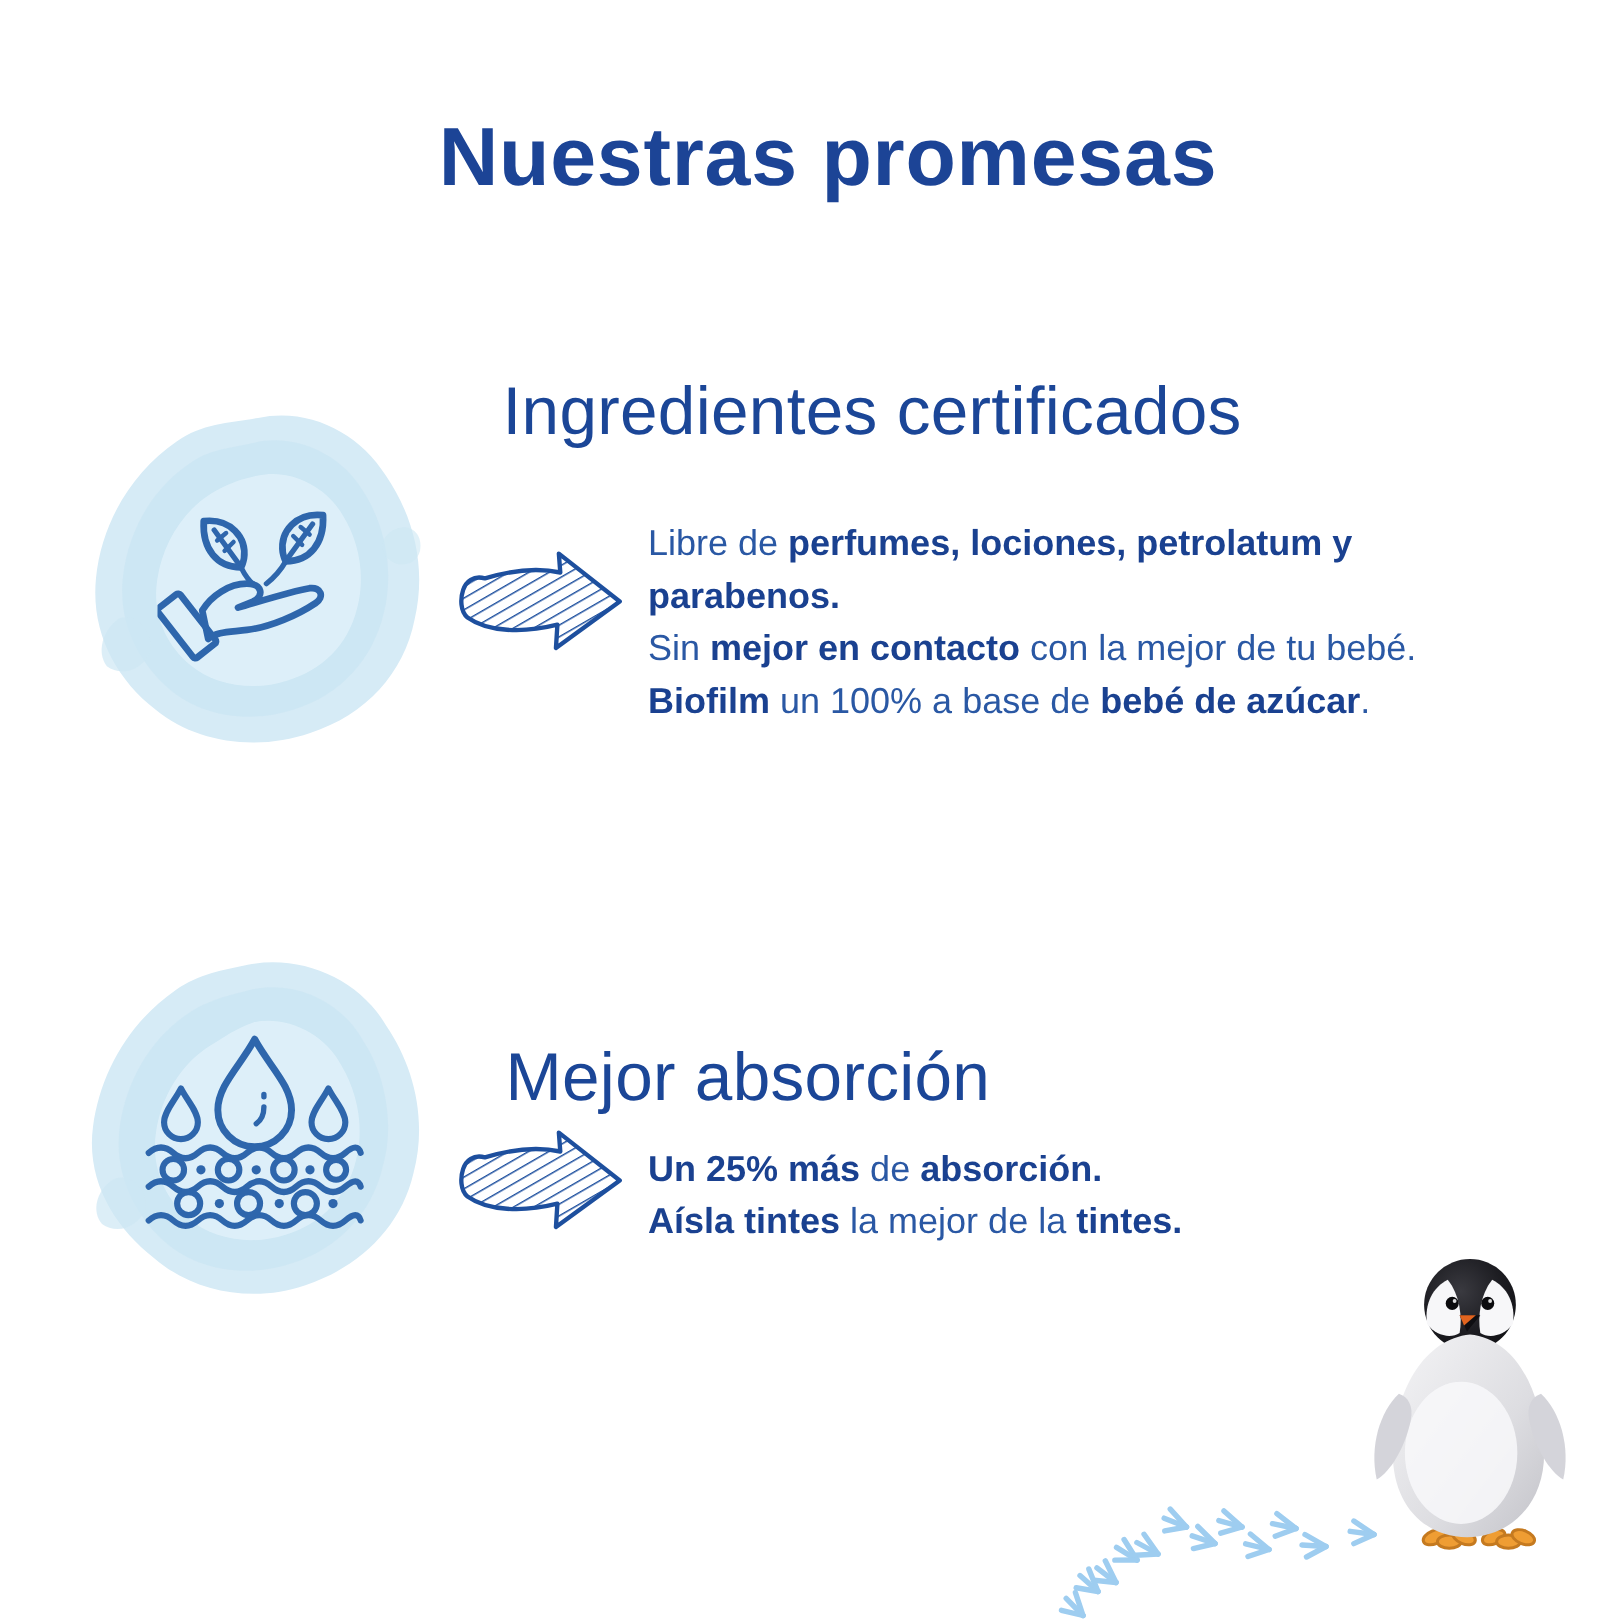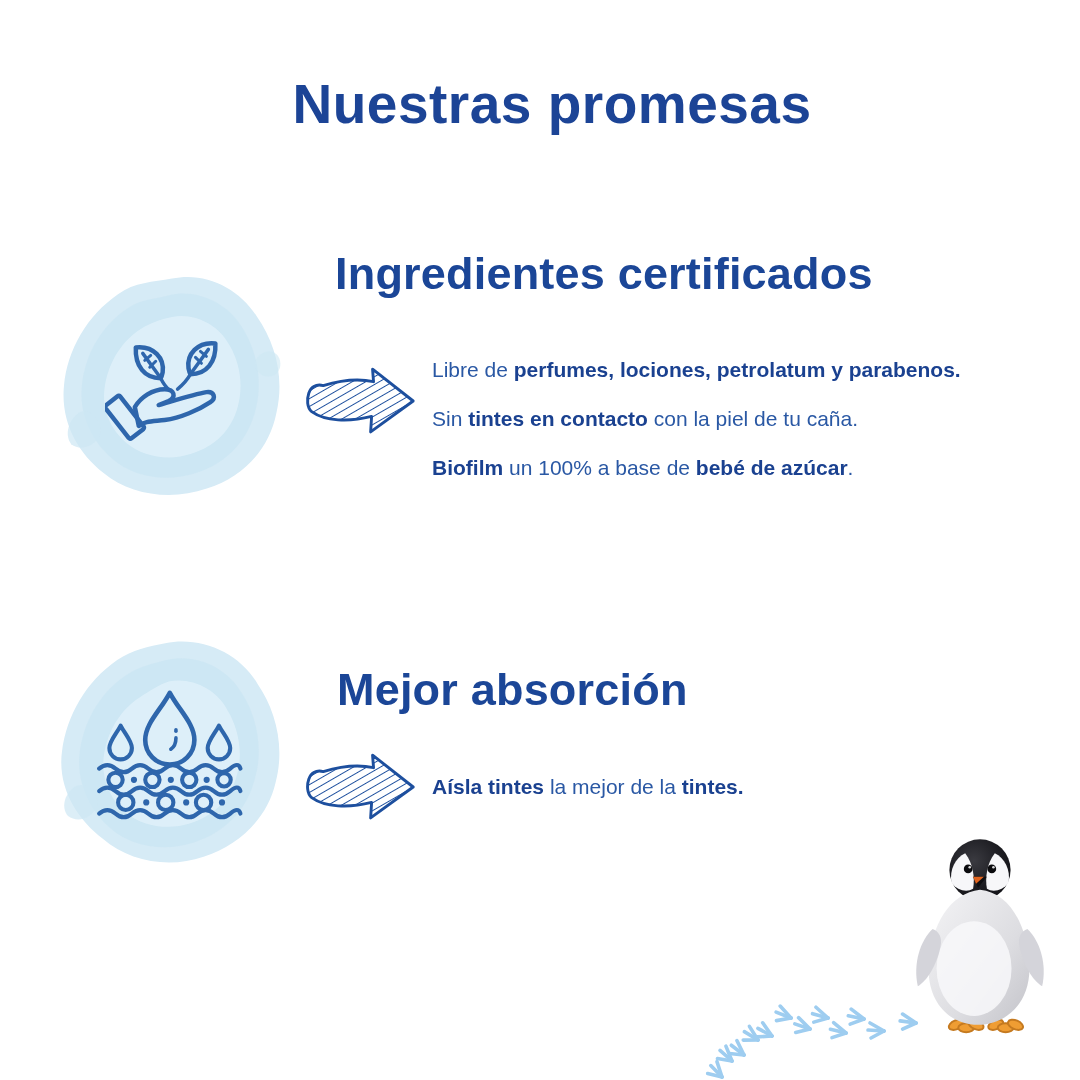--- a/index.html
+++ b/index.html
@@ -16,32 +16,32 @@
     text-align:center;
     font-size:55px;
     font-weight:bold;
     letter-spacing:0.5px;
     color:#1c4496;
     padding-left:12px;
   }
   .section-heading{
     position:absolute;
     font-size:45px;
-    font-weight:bold;
+    font-weight:normal;
     color:#1b4697;
     letter-spacing:0.2px;
     white-space:nowrap;
   }
   #heading-ingredients{left:335px;top:248px;}
-  #heading-absorption{left:337px;top:664px;}
+  #heading-absorption{left:337px;top:692px;}
   .body-text{
     position:absolute;
     width:566px;
-    font-size:21px;
-    line-height:49px;
+    font-size:24px;
+    line-height:35px;
     color:#2a58a4;
   }
   .body-text p{margin:0;}
   .body-text .bold{font-weight:bold;color:#1a4190;}
   #text-ingredients{left:432px;top:345px;}
   #text-absorption{left:432px;top:762px;}
   .blob{position:absolute;}
   #blob-1{left:52px;top:262px;width:240px;height:254px;}
   #blob-2{left:50px;top:636px;width:240px;height:240px;}
   .blob svg{width:100%;height:100%;display:block;}
@@ -99,21 +99,21 @@
         <pattern id="hatch1" width="7" height="7" patternUnits="userSpaceOnUse" patternTransform="rotate(60)">
           <line x1="0" y1="0" x2="0" y2="7" stroke="#1d4f9e" stroke-width="2"></line>
         </pattern>
       </defs>
       <path d="M7,31 C9,25 14,21 22,23 C42,17 60,16 74,19 L73,6 L115,39 L71,71 L72,55 C48,61 24,60 10,50 C5,46 5,37 7,31 Z" fill="url(#hatch1)" stroke="#1d4f9e" stroke-width="3" stroke-linejoin="round"></path>
     </svg>
   </div>
 
   <div class="body-text" id="text-ingredients">
     <p><span>Libre de </span><span class="bold">perfumes, lociones, petrolatum y parabenos.</span></p>
-    <p><span>Sin </span><span class="bold">tintes en contacto</span><span> con la piel de tu caña.</span></p>
+    <p><span>Sin </span><span class="bold">mejor en contacto</span><span> con la mejor de tu bebé.</span></p>
     <p><span class="bold">Biofilm</span><span> un 100% a base de </span><span class="bold">bebé de azúcar</span><span>.</span></p>
   </div>
 
   <div class="blob" id="blob-2">
     <svg viewBox="0 0 200 200" aria-hidden="true">
       <path fill="#d6ebf6" d="M96,6 C126,0 158,14 173,40 C188,62 196,92 188,122 C181,152 158,174 128,184 C99,194 66,188 44,169 C22,152 6,126 10,96 C14,66 30,38 56,20 C69,11 82,9 96,6 Z"></path>
       <path fill="#c7e3f2" opacity="0.55" d="M97,20 C121,14 148,26 160,48 C172,66 178,94 171,118 C165,144 146,164 120,172 C96,180 68,176 50,160 C33,145 21,121 25,95 C29,69 43,45 66,31 C76,25 86,23 97,20 Z"></path>
       <path fill="#e1f1fa" opacity="0.8" d="M99,38 C117,34 139,44 148,62 C157,77 161,97 156,115 C151,135 137,150 117,156 C99,162 77,159 63,147 C50,136 42,118 45,99 C48,79 59,61 75,51 C83,46 90,41 99,38 Z"></path>
       <path fill="#cde7f4" opacity="0.7" d="M20,126 C12,132 9,143 15,150 C23,156 35,152 39,142 C42,133 30,119 20,126 Z"></path>
     </svg>
@@ -159,20 +159,21 @@
       <defs>
         <pattern id="hatch2" width="7" height="7" patternUnits="userSpaceOnUse" patternTransform="rotate(60)">
           <line x1="0" y1="0" x2="0" y2="7" stroke="#1d4f9e" stroke-width="2"></line>
         </pattern>
       </defs>
       <path d="M7,31 C9,25 14,21 22,23 C42,17 60,16 74,19 L73,6 L115,39 L71,71 L72,55 C48,61 24,60 10,50 C5,46 5,37 7,31 Z" fill="url(#hatch2)" stroke="#1d4f9e" stroke-width="3" stroke-linejoin="round"></path>
     </svg>
   </div>
 
   <div class="body-text" id="text-absorption">
+    <p><span class="bold">Un 25% más</span><span> de </span><span class="bold">absorción.</span></p>
     <p><span class="bold">Aísla tintes</span><span> la mejor de la </span><span class="bold">tintes.</span></p>
   </div>
 
   <div id="penguin">
     <svg viewBox="0 0 150 200">
       <defs>
         <linearGradient id="bodyGrad" x1="0" y1="0" x2="1" y2="1">
           <stop offset="0" stop-color="#f4f4f6"></stop>
           <stop offset="0.6" stop-color="#dddde1"></stop>
           <stop offset="1" stop-color="#c3c3c9"></stop>

